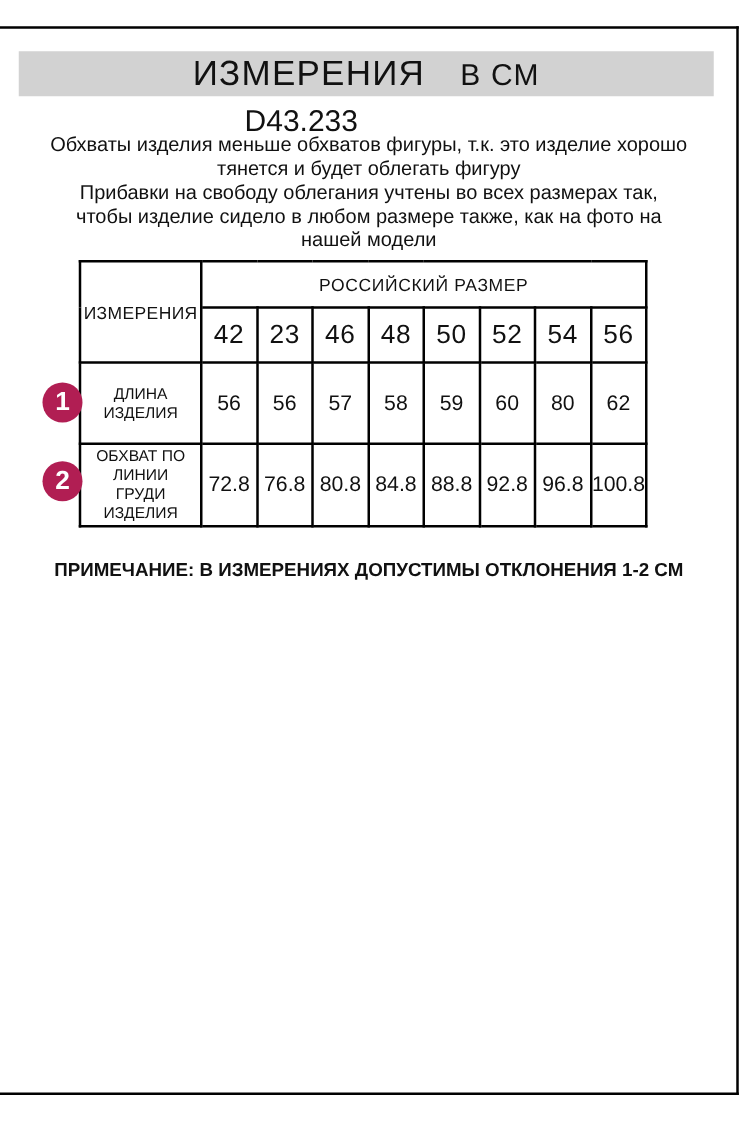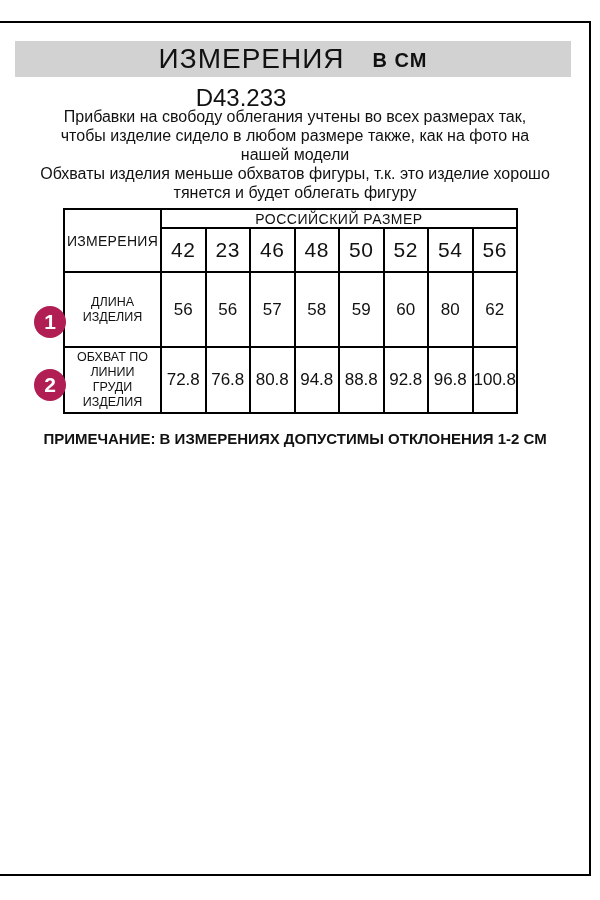--- a/index.html
+++ b/index.html
@@ -18,21 +18,21 @@
   .frame-bottom { position: absolute; left: 0;   top: 874px; width: 591px; height: 2px;  background: #000; }
 
   .title-bar {
     position: absolute; left: 15px; top: 41px;
     width: 556px; height: 36px;
     background: #d2d2d2;
     display: flex; align-items: center; justify-content: center;
   }
   .title-main  { font-size: 28px; font-weight: 400; letter-spacing: 1px; }
   .title-bold  { font-size: 28px; font-weight: 700; letter-spacing: 1px; margin-left: 30px; }
-  .title-units { font-size: 20px; font-weight: 700; letter-spacing: 1px; margin-left: 28px; padding-top: 3px; text-align: right; }
+  .title-units { font-size: 24px; font-weight: 400; letter-spacing: 1px; margin-left: 28px; padding-top: 3px; text-align: right; }
 
   .article-number {
     position: absolute; left: 0; top: 84px; width: 482px;
     text-align: center; font-size: 24px; font-weight: 400;
   }
 
   .intro {
     position: absolute; left: 40px; top: 107px; width: 510px;
     text-align: center; font-size: 16px; line-height: 19px;
   }
@@ -44,59 +44,59 @@
     border-collapse: collapse;
     table-layout: fixed;
     background: #fff;
   }
   .size-table td, .size-table th {
     border: 2px solid #000;
     text-align: center; vertical-align: middle;
     font-weight: 400;
   }
   .corner-cell   { font-size: 14px; letter-spacing: 0.3px; }
-  .group-header  { height: 19px; font-size: 14px; letter-spacing: 0.5px; }
+  .group-header  { height: 37px; font-size: 14px; letter-spacing: 0.5px; }
   .size-cell     { height: 44px; font-size: 21px; font-weight: 700; letter-spacing: 0.5px; }
   .row-label     { font-size: 12.5px; font-weight: 700; line-height: 15px; padding: 2px 4px; }
   .value-cell    { font-size: 17px; }
-  .measure-row-1 td { height: 75px; }
+  .measure-row-1 td { height: 65px; }
   .measure-row-2 td { height: 64px; }
 
   .badge {
     position: absolute; left: 34px;
     width: 32px; height: 32px; border-radius: 50%;
     background: #b11e53;
     color: #ffffff; font-size: 21px; font-weight: 700;
     display: flex; align-items: center; justify-content: center;
   }
   .badge-1 { top: 306px; }
   .badge-2 { top: 369px; }
 
   .note {
-    position: absolute; left: 0; top: 430px; width: 590px;
+    position: absolute; left: 0; top: 448px; width: 590px;
     text-align: center; font-size: 15px; font-weight: 700;
   }
 </style>
 </head>
 <body>
 
 <div class="frame-top"></div>
 <div class="frame-right"></div>
 <div class="frame-bottom"></div>
 
 <div class="title-bar">
   <span class="title-main">ИЗМЕРЕНИЯ</span>
   <span class="title-units">В СМ</span>
 </div>
 
 <div class="article-number">D43.233</div>
 
 <div class="intro">
+  <p>Обхваты изделия меньше обхватов фигуры, т.к. это изделие хорошо тянется и будет облегать фигуру</p>
   <p>Прибавки на свободу облегания учтены во всех размерах так, чтобы изделие сидело в любом размере также, как на фото на нашей модели</p>
-  <p>Обхваты изделия меньше обхватов фигуры, т.к. это изделие хорошо тянется и будет облегать фигуру</p>
 </div>
 
 <table class="size-table">
   <colgroup>
     <col style="width: 97px;">
     <col>
       <col>
       <col>
       <col>
       <col>
@@ -128,21 +128,21 @@
     <td class="value-cell">59</td>
     <td class="value-cell">60</td>
     <td class="value-cell">80</td>
     <td class="value-cell">62</td>
   </tr>
   <tr class="measure-row-2">
     <td class="row-label">ОБХВАТ ПО ЛИНИИ ГРУДИ ИЗДЕЛИЯ</td>
     <td class="value-cell">72.8</td>
     <td class="value-cell">76.8</td>
     <td class="value-cell">80.8</td>
-    <td class="value-cell">94.8</td>
+    <td class="value-cell">84.8</td>
     <td class="value-cell">88.8</td>
     <td class="value-cell">92.8</td>
     <td class="value-cell">96.8</td>
     <td class="value-cell">100.8</td>
   </tr>
 </tbody>
   </table>
 
 <div class="badge badge-1">1</div>
 <div class="badge badge-2">2</div>

